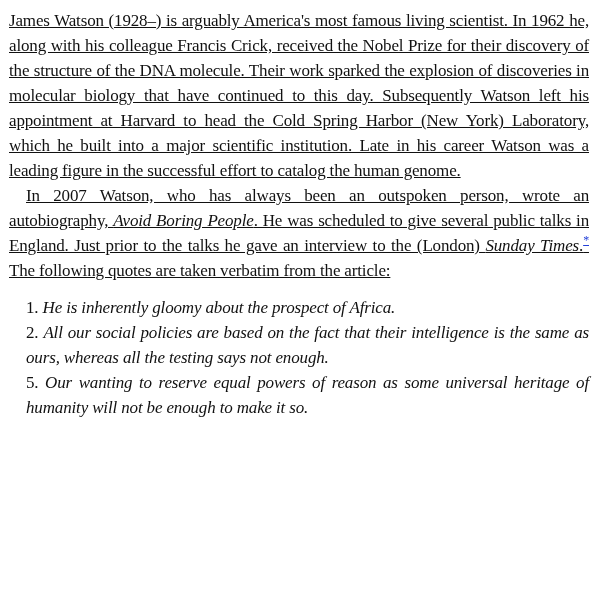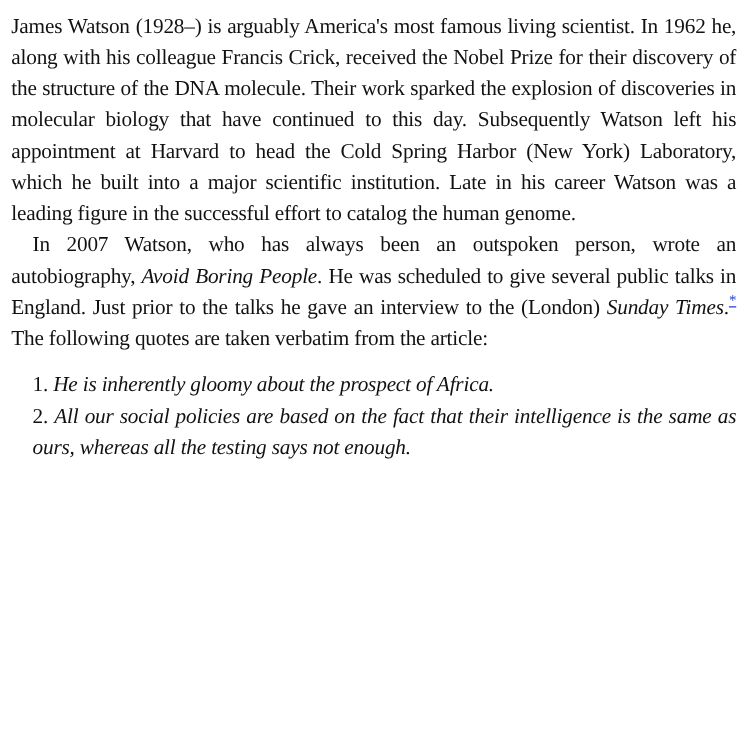--- a/index.html
+++ b/index.html
@@ -17,20 +17,21 @@
     .page {
       padding: 8px 14px 0 9px;
       width: 580px;
     }
     p.para {
       margin: 0;
       font-size: 17px;
       line-height: 25px;
       text-align: justify;
       letter-spacing: -0.15px;
+      text-decoration: underline;
     }
     p.indent {
       text-indent: 17px;
     }
     .footnote-link {
       color: #2340d8;
       text-decoration: underline;
       font-size: 12px;
       vertical-align: super;
       line-height: 0;
@@ -57,14 +58,15 @@
 </head>
 <body>
 
 <div class="page">
   <p class="para">James Watson (1928–) is arguably America's most famous living scientist. In 1962 he, along with his colleague Francis Crick, received the Nobel Prize for their discovery of the structure of the DNA molecule. Their work sparked the explosion of discoveries in molecular biology that have continued to this day. Subsequently Watson left his appointment at Harvard to head the Cold Spring Harbor (New York) Laboratory, which he built into a major scientific institution. Late in his career Watson was a leading figure in the successful effort to catalog the human genome.</p>
   <p class="para indent"><span>In 2007 Watson, who has always been an outspoken person, wrote an autobiography, </span><em>Avoid Boring People</em><span>. He was scheduled to give several public talks in England. Just prior to the talks he gave an interview to the (London) </span><em>Sunday Times</em><span>.</span><a class="footnote-link">*</a><span> The following quotes are taken verbatim from the article:</span></p>
 
   <ol class="quotes">
     <li><span class="num">1.</span> <span class="qtext">He is inherently gloomy about the prospect of Africa.</span></li>
     <li><span class="num">2.</span> <span class="qtext">All our social policies are based on the fact that their intelligence is the same as ours, whereas all the testing says not enough.</span></li>
+    <li><span class="num">5.</span> <span class="qtext">Our wanting to reserve equal powers of reason as some universal heritage of humanity will not be enough to make it so.</span></li>
   </ol>
 </div>
 
 </body></html>

